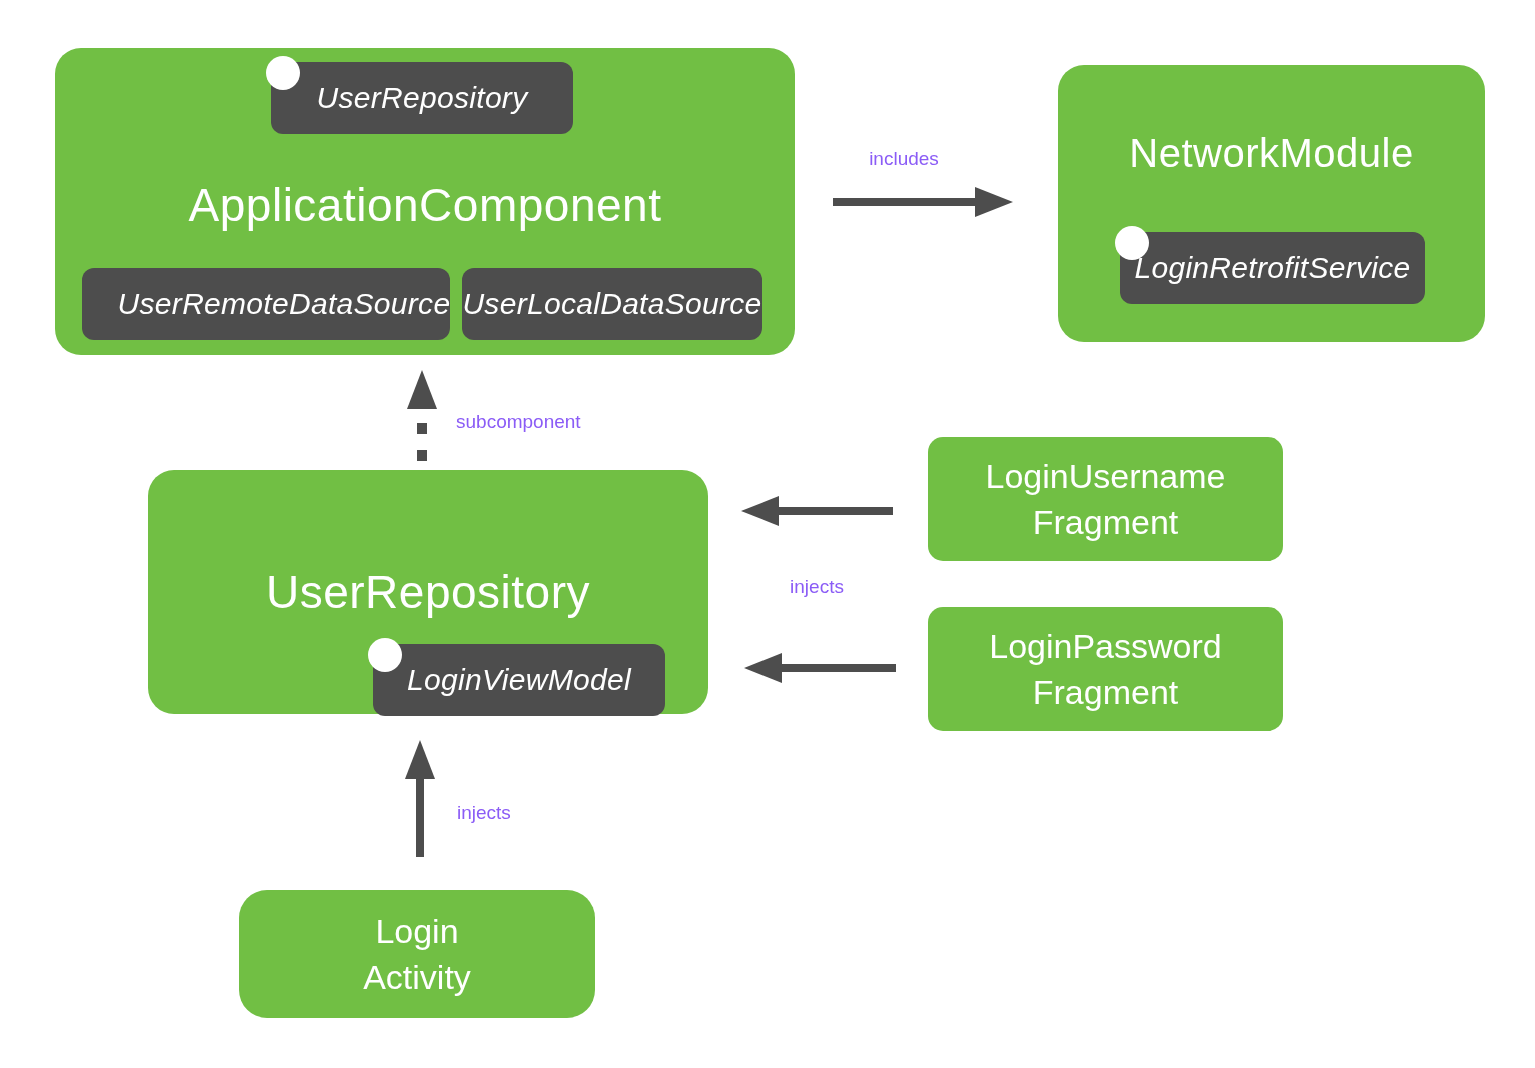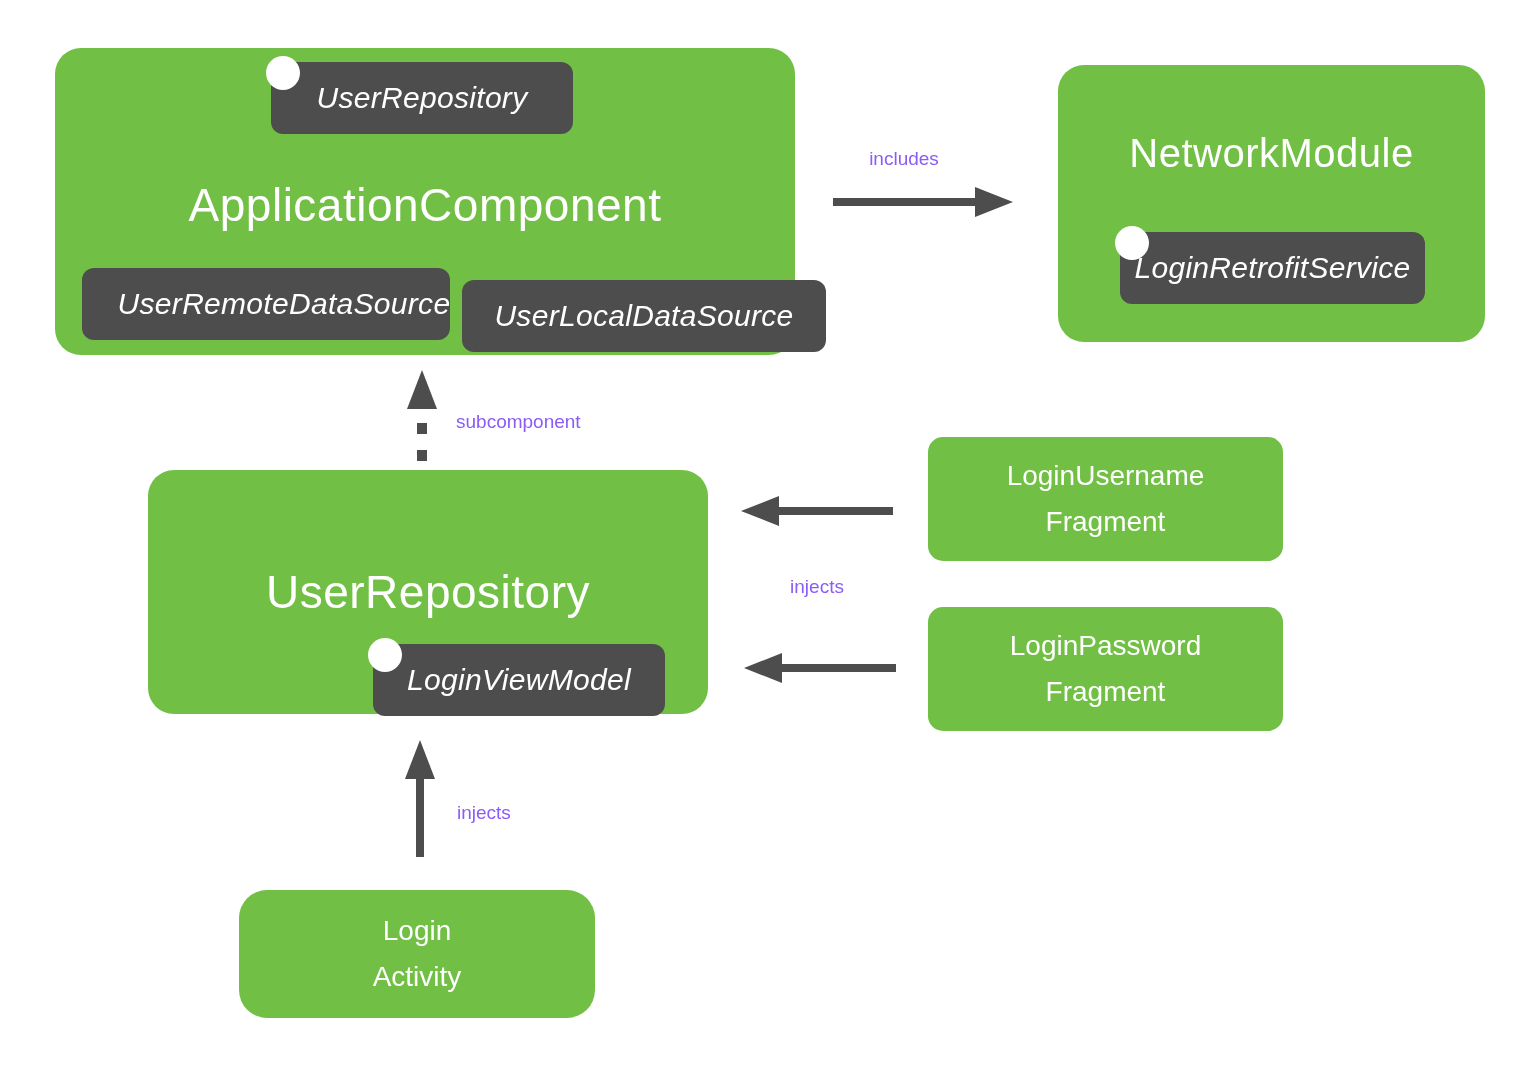--- a/index.html
+++ b/index.html
@@ -59,21 +59,21 @@
     left: -5px;
     top: -6px;
     width: 34px;
     height: 34px;
     border-radius: 50%;
     background: #ffffff;
   }
   .node-line {
     display: block;
     color: #ffffff;
-    font-size: 28px;
+    font-size: 34px;
     line-height: 46px;
     text-align: left;
     white-space: nowrap;
   }
   .edge-label {
     position: absolute;
     color: #8b5cf6;
     font-size: 19px;
     line-height: 34px;
     white-space: nowrap;
@@ -124,21 +124,21 @@
 
   <div class="gbox" style="left:55px; top:48px; width:740px; height:307px;">
     <div class="badge" style="left:216px; top:14px; width:302px; height:72px;">
       <span class="dot"></span>
       <span class="label">UserRepository</span>
     </div>
     <div class="box-title title-xl" style="top:130px;">ApplicationComponent</div>
     <div class="badge" style="left:27px; top:220px; width:332px; height:72px;padding-left:36px;">
       <span class="label">UserRemoteDataSource</span>
     </div>
-    <div class="badge" style="left:407px; top:220px; width:364px; height:72px;margin-top:12px;">
+    <div class="badge" style="left:407px; top:220px; width:300px; height:72px;">
       <span class="label">UserLocalDataSource</span>
     </div>
   </div>
 
   <div class="edge-label centered" style="left:830px; top:142px; width:148px;">includes</div>
   <div class="arrow-line-h" style="left:833px; top:198px; width:144px;"></div>
   <div class="arrow-head-right" style="left:975px; top:187px;"></div>
 
   <div class="gbox" style="left:1058px; top:65px; width:427px; height:277px;">
     <div class="box-title title-lg" style="top:64px;">NetworkModule</div>

